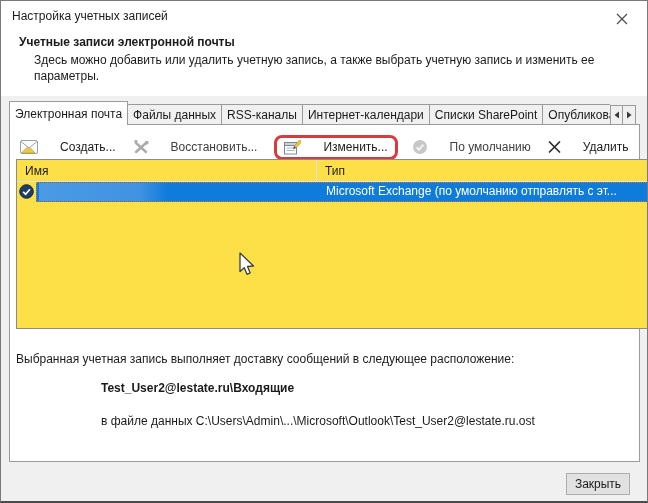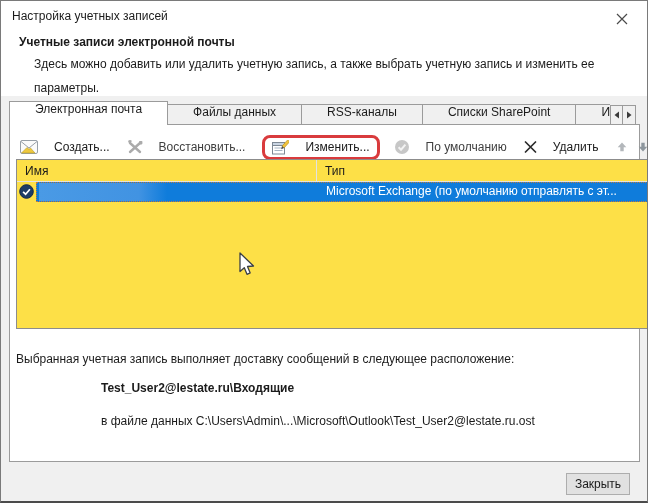--- a/index.html
+++ b/index.html
@@ -7,35 +7,35 @@
     position:relative; width:648px; height:503px; box-sizing:border-box;
     background:#f0f0f0; border:1px solid #7a7a7a; border-bottom:2px solid #4b4b4b;
     font-family:"Liberation Sans", sans-serif; font-size:12px; color:#1b1b1b;
     overflow:hidden;
   }
   
   .top-white{position:absolute;left:0;top:0;right:0;height:95px;background:#ffffff;}
   .window-title{position:absolute;left:11px;top:8px;font-size:12px;color:#1b1b1b;white-space:nowrap;text-align:center;}
   .close-btn{position:absolute;right:12px;top:6px;width:26px;height:24px;display:flex;align-items:center;justify-content:center;cursor:default;}
   .hdr-title{position:absolute;left:18px;top:34px;font-weight:bold;white-space:nowrap;}
-  .hdr-desc{position:absolute;left:33px;top:51px;width:565px;line-height:24px;}
+  .hdr-desc{position:absolute;left:33px;top:51px;width:565px;line-height:16px;}
   
   .tabstrip{position:absolute;left:8px;top:100px;width:601px;height:24px;display:flex;align-items:flex-end;overflow:hidden;z-index:4;}
-  .tab{box-sizing:border-box;height:21px;padding:0 25px;background:#f0f0f0;border:1px solid #9b9b9b;border-left:none;
-       display:flex;align-items:flex-start;white-space:nowrap;flex:0 0 auto;}
+  .tab{box-sizing:border-box;height:21px;padding:0 5px;background:#f0f0f0;border:1px solid #9b9b9b;border-left:none;
+       display:flex;align-items:center;white-space:nowrap;flex:0 0 auto;}
   .tab:first-child{border-left:1px solid #9b9b9b;}
   .tab.active{height:24px;background:#ffffff;border-bottom:none;border-left:1px solid #9b9b9b;position:relative;z-index:5;}
   .tab-scrollers{position:absolute;left:609px;top:104px;display:flex;z-index:4;}
   .tab-scroll{box-sizing:border-box;width:13px;height:20px;background:#f0f0f0;border:1px solid #9b9b9b;display:flex;align-items:center;justify-content:center;}
   .tab-scroll + .tab-scroll{border-left:none;}
   
   .panel{position:absolute;left:8px;top:123px;width:631px;height:338px;background:#ffffff;border:1px solid #9b9b9b;box-sizing:border-box;z-index:1;}
   
   .toolbar{position:absolute;left:10px;top:7px;height:30px;display:flex;align-items:center;}
-  .tbtn{display:flex;align-items:center;gap:16px;white-space:nowrap;margin-right:17px;}
+  .tbtn{display:flex;align-items:center;gap:22px;white-space:nowrap;margin-right:17px;}
   .tbtn.disabled{color:#404040;}
   .annotation{border:3px solid #d93b3d;border-radius:8px;padding:2px 7px;margin-right:14px;display:flex;align-items:center;}
   .annotation .tbtn{margin-right:0;}
   .arrowbtn{margin-right:9px;display:flex;align-items:center;}
   
   .acct-table{position:absolute;left:6px;top:34px;width:636px;height:170px;box-sizing:border-box;border:1px solid #8c8c8c;background:#fde047;}
   .acct-head{display:flex;height:21px;border-bottom:1px solid #e2e2e2;}
   .acct-head .col1{box-sizing:border-box;width:300px;padding-left:8px;display:flex;align-items:center;border-right:1px solid #e2e2e2;}
   .acct-head .col2{flex:1;padding-left:8px;display:flex;align-items:center;}
   .acct-row{position:relative;height:20px;}
@@ -77,24 +77,24 @@
     <div class="tab active">
         <span>Электронная почта</span>
       </div>
     <div class="tab">
         <span>Файлы данных</span>
       </div>
     <div class="tab">
         <span>RSS-каналы</span>
       </div>
     <div class="tab">
+        <span>Интернет-календари</span>
+      </div>
+    <div class="tab">
         <span>Списки SharePoint</span>
-      </div>
-    <div class="tab">
-        <span>Интернет-календари</span>
       </div>
     <div class="tab">
         <span>Опубликованн</span>
       </div>
   </div>
   <div class="tab-scrollers">
     <div class="tab-scroll">
       <span>
           <svg width="7" height="8" viewBox="0 0 7 8">
             <path d="M6 0.5 L1.5 4 L6 7.5 Z" fill="#3a3a3a"></path>

